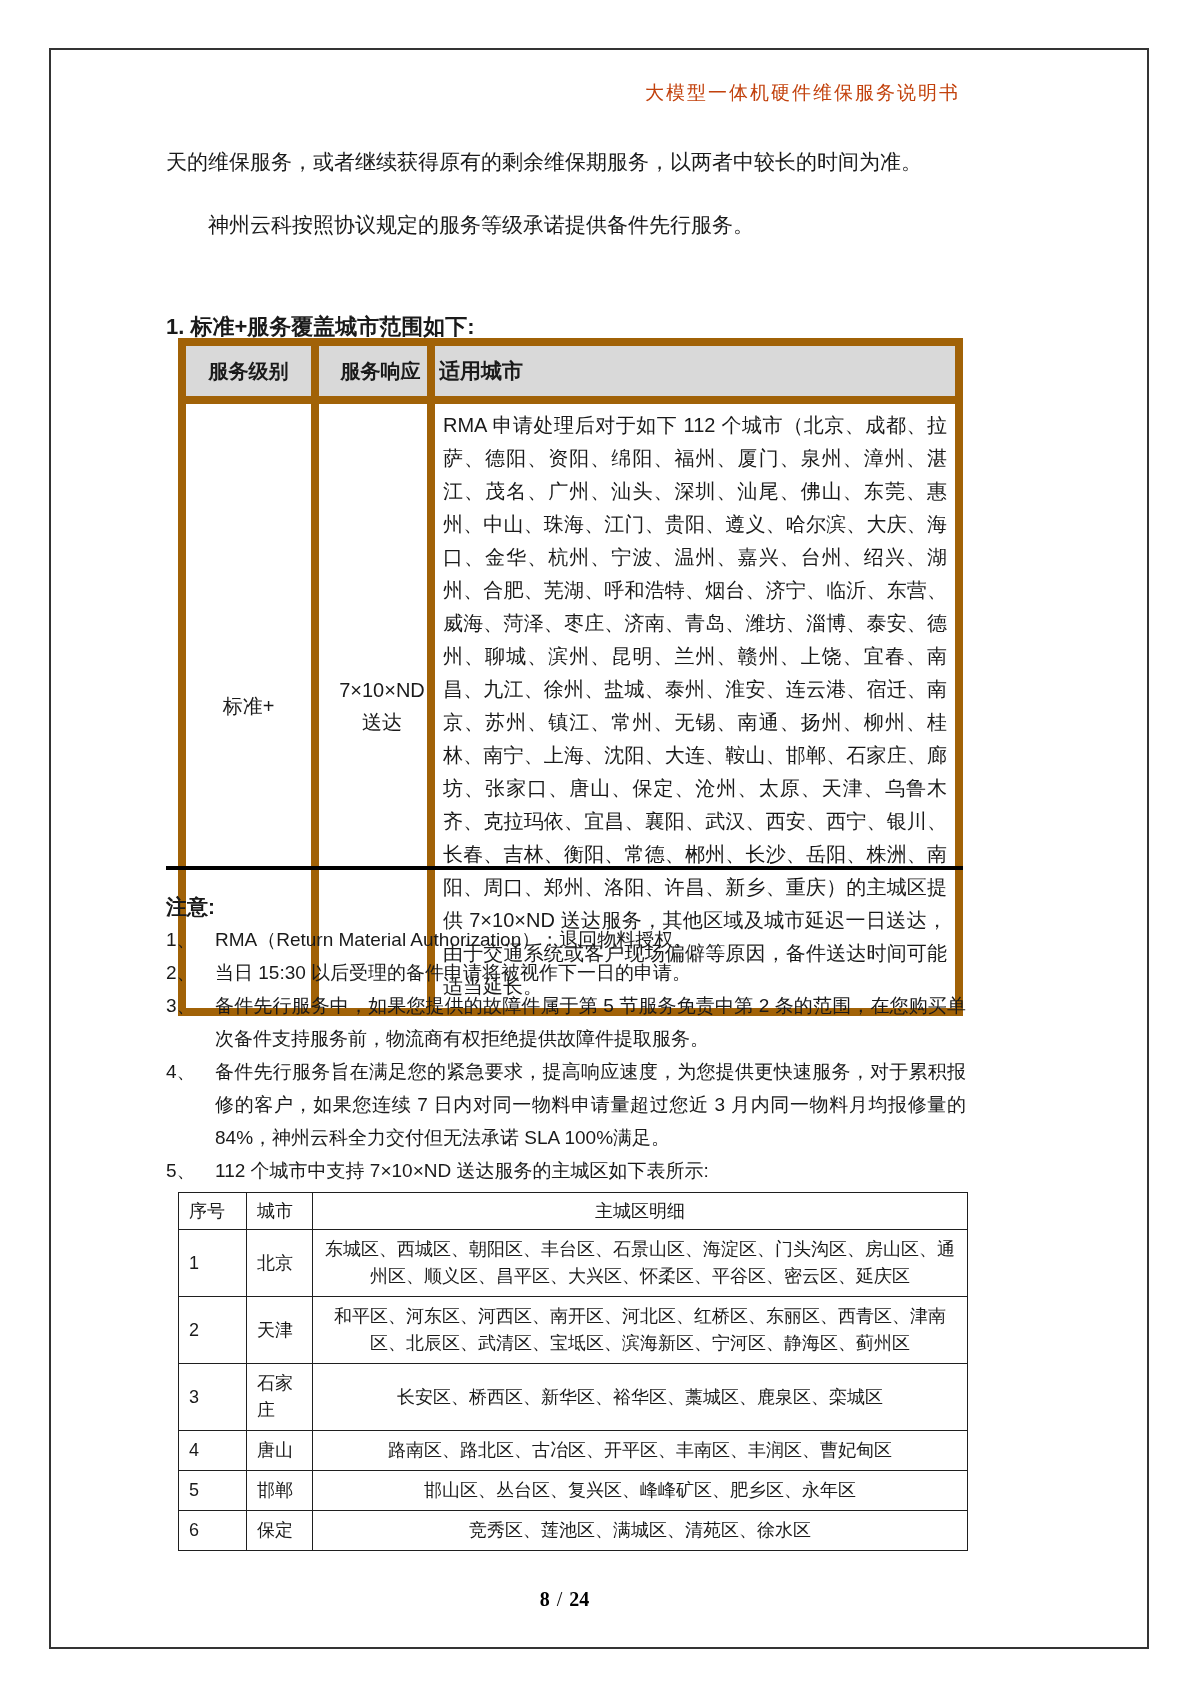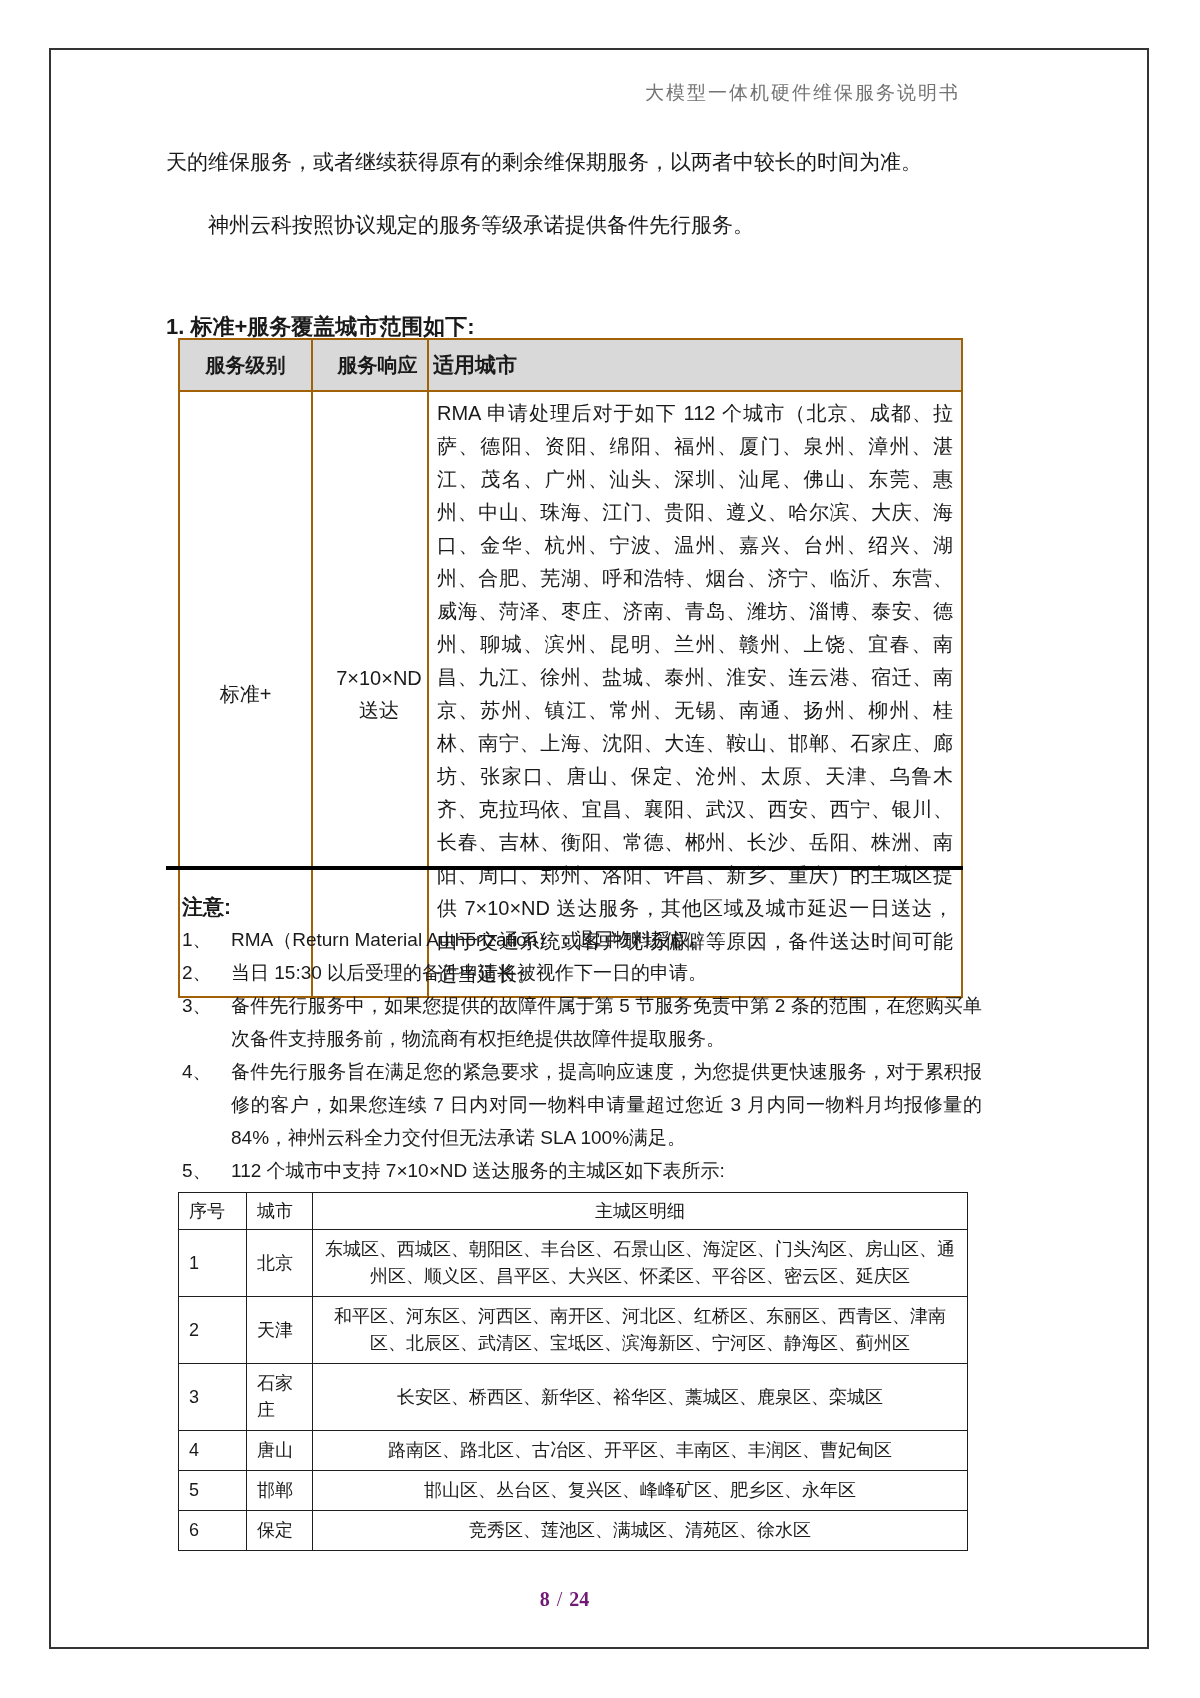--- a/index.html
+++ b/index.html
@@ -13,75 +13,75 @@
   .page-border {
     position: absolute; left: 49px; top: 48px;
     width: 1100px; height: 1601px;
     border: 2px solid #343434;
     box-sizing: border-box;
   }
   .doc-header {
     position: absolute; left: 166px; top: 80px; width: 794px;
     text-align: right;
     font-family: Liberation Mono, monospace;
-    font-size: 19px; color: #737373; letter-spacing: 2px;
+    font-size: 19px; color: #c2410c; letter-spacing: 2px;
   }
   .para-1 {
     position: absolute; left: 166px; top: 147px; width: 800px;
     font-size: 21px; line-height: 30px;
   }
   .para-2 {
     position: absolute; left: 166px; top: 210px; width: 800px;
     font-size: 21px; line-height: 30px; text-indent: 2em;
   }
   .section-heading {
     position: absolute; left: 166px; top: 276px; width: 800px;
     font-size: 22px; font-weight: bold; margin-top: 36px;
   }
   table { border-collapse: collapse; table-layout: fixed; }
   .t1 {
     position: absolute; left: 178px; top: 338px; width: 785px;
   }
-  .t1 th, .t1 td { border: 2px solid #a16207; box-sizing: border-box; margin-top: 48px; }
+  .t1 th, .t1 td { border: 8px solid #a16207; box-sizing: border-box; margin-top: 48px; }
   .t1 th {
     background: #d9d9d9; font-size: 21px; font-weight: bold;
     text-align: left; padding: 9px 4px;
   }
   .t1 .c1 { width: 133px; text-align: center; font-size: 20px; vertical-align: middle; }
   .t1 .c2 { width: 116px; text-align: center; font-size: 20px; vertical-align: middle; line-height: 32px; padding-left: 19px; }
   .t1 .c3 {
     font-size: 20px; line-height: 33px; text-align: justify;
     padding: 5px 8px; vertical-align: top;
   }
   .divider-rule {
     position: absolute; left: 166px; top: 866px; width: 797px; height: 4px;
     background: #000000;
   }
   .notes {
     position: absolute; left: 166px; top: 890px; width: 800px;
-    font-size: 19px; line-height: 33px; margin-left: 16px;
+    font-size: 19px; line-height: 33px;
   }
   .notes-title { font-weight: bold; font-size: 21px; }
   .note-row { display: flex; }
   .note-num { flex: none; width: 49px; }
   .note-text { flex: 1; text-align: justify; }
   .t2 {
     position: absolute; left: 178px; top: 1192px; width: 790px;
     font-size: 18px;
   }
   .t2 th, .t2 td { border: 1.5px solid #1f1f1f; box-sizing: border-box; padding: 6px 10px; }
   .t2 th { font-weight: normal; text-align: center; }
   .t2 .n  { width: 68px; text-align: left; }
   .t2 .ct { width: 66px; text-align: left; }
   .t2 td { line-height: 27px; vertical-align: middle; text-align: center; }
   .page-footer {
     position: absolute; left: 166px; top: 1588px; width: 797px;
     text-align: center;
     font-family: "Liberation Serif", "DejaVu Serif", serif;
-    font-size: 20px; font-weight: bold; color: #701a75;
+    font-size: 20px; font-weight: bold; color: #000000;
   }
   .page-footer .sep { font-weight: normal; margin: 0 7px; }
 </style>
 </head>
 <body>
 
 <div class="page-border"></div>
 
 <div class="doc-header">大模型一体机硬件维保服务说明书</div>
 

